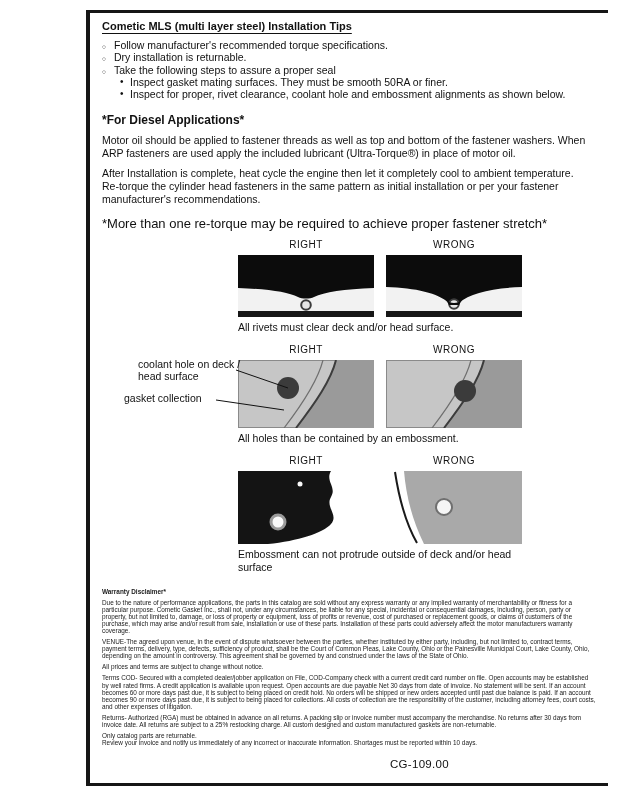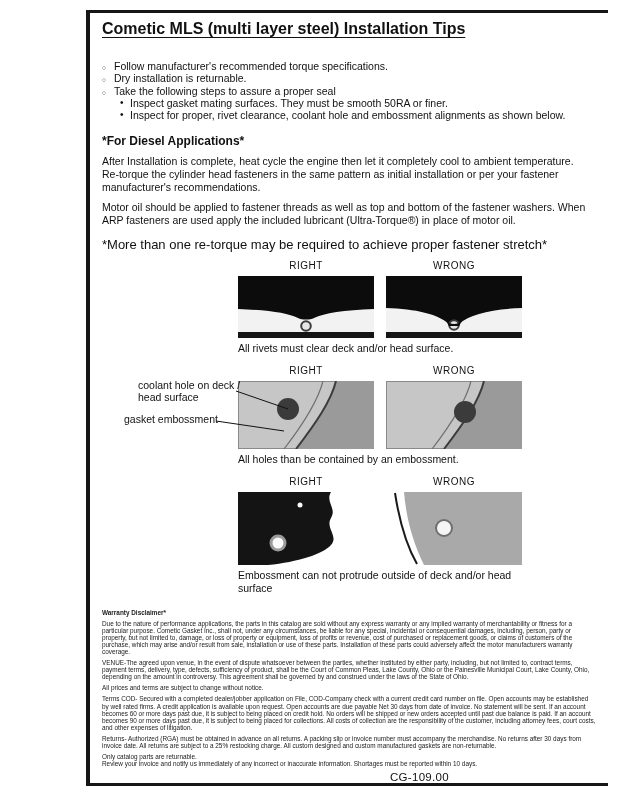--- a/index.html
+++ b/index.html
@@ -6,21 +6,21 @@
   html,body { background:#ffffff; }
   body { font-family:"Liberation Sans", sans-serif; color:#111; }
   .page { position:relative; width:618px; height:800px; background:#fff; overflow:hidden; }
 
   
   .frame { position:absolute; left:86px; top:10px; right:10px; bottom:14px;
            border-left:4px solid #161616; border-top:3px solid #161616; border-bottom:3px solid #161616; }
 
   .content { position:absolute; left:102px; top:20px; width:500px; }
 
-  h1.title { font-size:16px; font-weight:bold; text-decoration:underline; text-underline-offset:3px; margin-bottom:22px; }
+  h1.title { font-size:11px; font-weight:bold; text-decoration:underline; text-underline-offset:3px; margin-bottom:7px; }
 
   ul.tips { list-style:none; font-size:10.5px; line-height:12.3px; }
   ul.tips li { position:relative; padding-left:12px; }
   ul.tips li.tip::before { content:"○"; position:absolute; left:0; top:2px; font-size:6.5px; }
   ul.tips li.sub { margin-left:16px; }
   ul.tips li.sub::before { content:"•"; position:absolute; left:2px; top:0; font-size:10px; }
 
   h2.diesel { font-size:12px; font-weight:bold; margin-top:13px; }
   p.body { font-size:10.5px; line-height:13px; width:484px; margin-top:7px; }
   p.note { font-size:13px; margin-top:10px; }
@@ -36,43 +36,43 @@
   .annot { position:absolute; font-size:10.5px; line-height:12px; }
   .annot-1 { left:-100px; top:14px; width:106px; }
   .annot-2 { left:-114px; top:48px; width:110px; }
   .annot-lines { position:absolute; left:-116px; top:0; width:300px; height:90px; pointer-events:none; }
 
   .legal { margin-top:14px; width:494px; font-size:6.4px; line-height:7.1px; color:#1a1a1a; }
   .legal .lg-head { font-weight:bold; margin-bottom:3px; }
   .legal p { margin-bottom:4px; }
   .legal p.tight { margin-bottom:0; }
 
-  .code { margin-top:4px; margin-left:288px; font-size:11.5px; letter-spacing:0.3px; }
+  .code { margin-top:12px; margin-left:288px; font-size:11.5px; letter-spacing:0.3px; }
 </style>
 </head>
 <body>
 
 <div class="page">
   <div class="frame"></div>
 
   <div class="content">
 
     <h1 class="title">Cometic MLS (multi layer steel) Installation Tips</h1>
 
     <ul class="tips">
       <li class="tip"><span>Follow manufacturer's recommended torque specifications.</span></li>
       <li class="tip"><span>Dry installation is returnable.</span></li>
       <li class="tip"><span>Take the following steps to assure a proper seal</span></li>
       <li class="sub"><span>Inspect gasket mating surfaces.  They must be smooth 50RA or finer.</span></li>
       <li class="sub"><span>Inspect for proper, rivet clearance, coolant hole and embossment alignments as shown below.</span></li>
     </ul>
 
     <h2 class="diesel">*For Diesel Applications*</h2>
+    <p class="body">Motor oil should be applied to fastener threads as well as top and bottom of the fastener washers. When ARP fasteners are used apply the included lubricant (Ultra-Torque®) in place of motor oil.</p>
     <p class="body">After Installation is complete, heat cycle the engine then let it completely cool to ambient temperature. Re-torque the cylinder head fasteners in the same pattern as initial installation or per your fastener manufacturer's recommendations.</p>
-    <p class="body">Motor oil should be applied to fastener threads as well as top and bottom of the fastener washers. When ARP fasteners are used apply the included lubricant (Ultra-Torque®) in place of motor oil.</p>
     <p class="note">*More than one re-torque may be required to achieve proper fastener stretch*</p>
 
     <div class="dgm">
 
       <div class="dgm-row">
         <div class="dgm-pair">
           <div class="dgm-col">
             <div class="dgm-label">RIGHT</div>
             <svg width="136" height="62" viewBox="0 0 136 62">
               <rect x="0" y="0" width="136" height="62" fill="#0c0c0c"></rect>
@@ -94,21 +94,21 @@
         </div>
         <div class="dgm-caption">All rivets must clear deck and/or head surface.</div>
       </div>
 
       <div class="dgm-row">
         <svg class="annot-lines" width="300" height="90" viewBox="0 0 300 90">
           <line x1="114" y1="26" x2="166" y2="44" stroke="#111" stroke-width="1"></line>
           <line x1="94" y1="56" x2="162" y2="66" stroke="#111" stroke-width="1"></line>
         </svg>
         <div class="annot annot-1">coolant hole on deck / head surface</div>
-        <div class="annot annot-2">gasket embossment</div>
+        <div class="annot annot-2">gasket collection</div>
         <div class="dgm-pair">
           <div class="dgm-col">
             <div class="dgm-label">RIGHT</div>
             <svg width="136" height="68" viewBox="0 0 136 68">
               <rect x="0.5" y="0.5" width="135" height="67" fill="#c6c6c6" stroke="#8a8a8a" stroke-width="1"></rect>
               <path d="M136,0 L136,68 L58,68 C78,42 93,20 98,0 Z" fill="#9a9a9a"></path>
               <path d="M98,0 C93,20 78,42 58,68" stroke="#3c3c3c" stroke-width="2" fill="none"></path>
               <path d="M85,0 C80,20 66,42 46,68" stroke="#6f6f6f" stroke-width="1.2" fill="none"></path>
               <circle cx="50" cy="28" r="11" fill="#3b3b3b"></circle>
             </svg>

